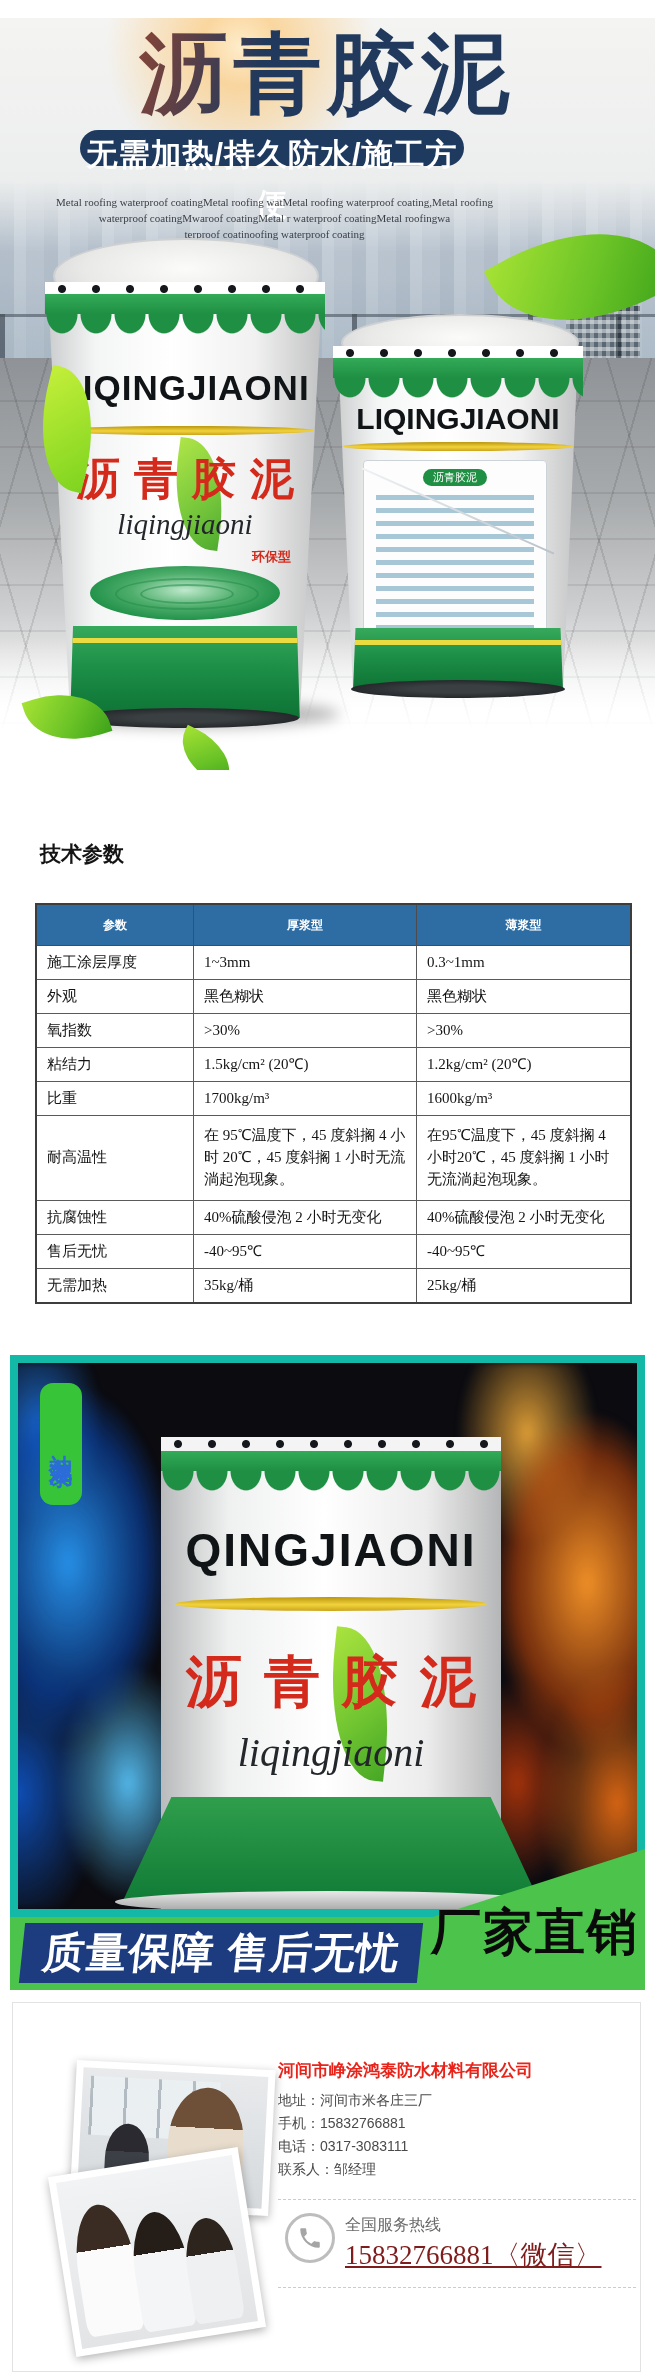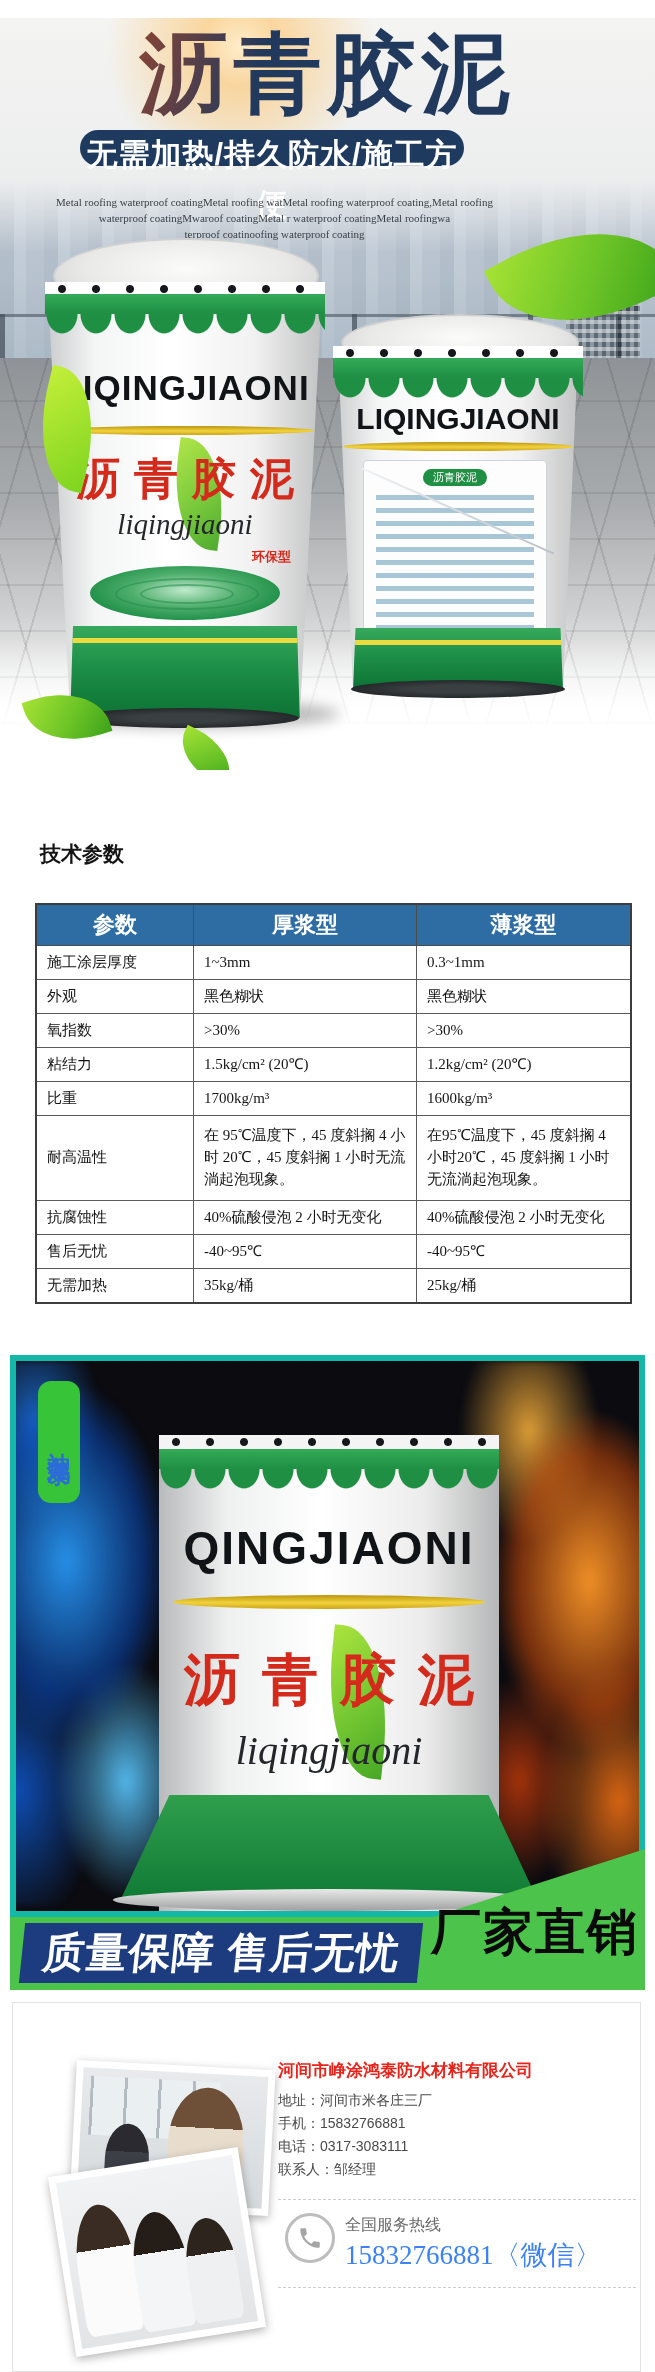--- a/index.html
+++ b/index.html
@@ -82,27 +82,27 @@
         background:repeating-linear-gradient(rgba(46,120,158,.55) 0 5px,transparent 5px 13px);
         opacity:.75;}
   .wire{position:absolute;width:210px;height:2px;background:linear-gradient(90deg,#eef2f4,#b9c2c8);transform:rotate(24deg);}
 
   
   .specs-h{left:40px;top:832px;font-size:21px;font-weight:bold;color:#141414;margin-top:8px;}
   .specs-p{left:40px;top:856px;width:590px;font-size:15px;color:#202020;}
   table.spec{position:absolute;left:35px;top:903px;width:585px;border-collapse:collapse;table-layout:fixed;
         font-family:"Liberation Serif",serif;font-size:15px;color:#141414;border:2px solid #3d3d3d;}
   table.spec th{background:#2e6da4;color:#ffffff;font-family:"Liberation Sans",sans-serif;
-        font-size:22px;font-weight:bold;height:38px;border:1px solid #4c4c4c;}
+        font-size:12px;font-weight:bold;height:38px;border:1px solid #4c4c4c;}
   table.spec td{border:1px solid #5a5a5a;height:31px;padding:1px 10px;vertical-align:middle;line-height:1.45;}
   .c1{width:154px;} .c2{width:220px;} .c3{width:211px;}
 
   
   .promo{left:10px;top:1355px;width:635px;height:562px;background:#0b0b10;
-         border:6px solid #14b8a6;box-sizing:border-box;overflow:hidden;}
+         border:8px solid #14b8a6;box-sizing:border-box;overflow:hidden;}
   .flame{position:absolute;filter:blur(3px);}
   .flame-blue{left:-40px;top:0;width:300px;height:545px;background:
       radial-gradient(ellipse 140px 240px at 90px 200px,rgba(40,150,240,.95),rgba(10,80,200,.5) 55%,transparent 75%),
       radial-gradient(ellipse 100px 170px at 150px 420px,rgba(90,200,255,.9),transparent 70%),
       radial-gradient(ellipse 90px 140px at 60px 60px,rgba(30,120,230,.8),transparent 72%),
       radial-gradient(ellipse 120px 200px at 40px 430px,rgba(15,90,210,.85),transparent 70%);}
   .flame-orange{right:-40px;top:0;width:300px;height:545px;background:
       radial-gradient(ellipse 130px 230px at 210px 220px,rgba(250,150,40,.95),rgba(220,80,10,.5) 55%,transparent 75%),
       radial-gradient(ellipse 100px 160px at 150px 70px,rgba(255,180,60,.85),transparent 70%),
       radial-gradient(ellipse 110px 190px at 240px 440px,rgba(235,110,20,.9),transparent 72%),
@@ -134,21 +134,21 @@
   .photo-inner{width:100%;height:100%;overflow:hidden;position:relative;background:linear-gradient(#e8eaec,#d5d9dc);}
   .p-window{position:absolute;left:8px;top:8px;width:70%;height:45%;
         background:repeating-linear-gradient(90deg,rgba(130,145,155,.5) 0 3px,rgba(235,240,243,.9) 3px 34px);}
   .p-person{position:absolute;border-radius:50% 50% 12% 12%;}
   .company{color:#e8231a;font-weight:bold;font-size:17px;}
   .cline{color:#4a4a4a;font-size:14px;line-height:23px;}
   .dash{position:absolute;border-top:1px dashed #cccccc;}
   .hot-icon{position:absolute;width:44px;height:44px;border:3px solid #bdbdbd;border-radius:50%;
         display:flex;align-items:center;justify-content:center;}
   .hot-label{position:absolute;color:#6a6a6a;font-size:16px;}
-  .hot-num{position:absolute;color:#3b82f6;font-size:27px;font-family:"Liberation Serif",serif;}
+  .hot-num{position:absolute;color:#7f1d1d;font-size:27px;font-family:"Liberation Serif",serif;text-decoration:underline;}
 </style>
 </head>
 <body>
 
 <div id="page">
 
   <div class="abs hero">
     <div class="abs sun"></div>
     <div class="abs city"></div>
     <div class="abs tower"></div>

